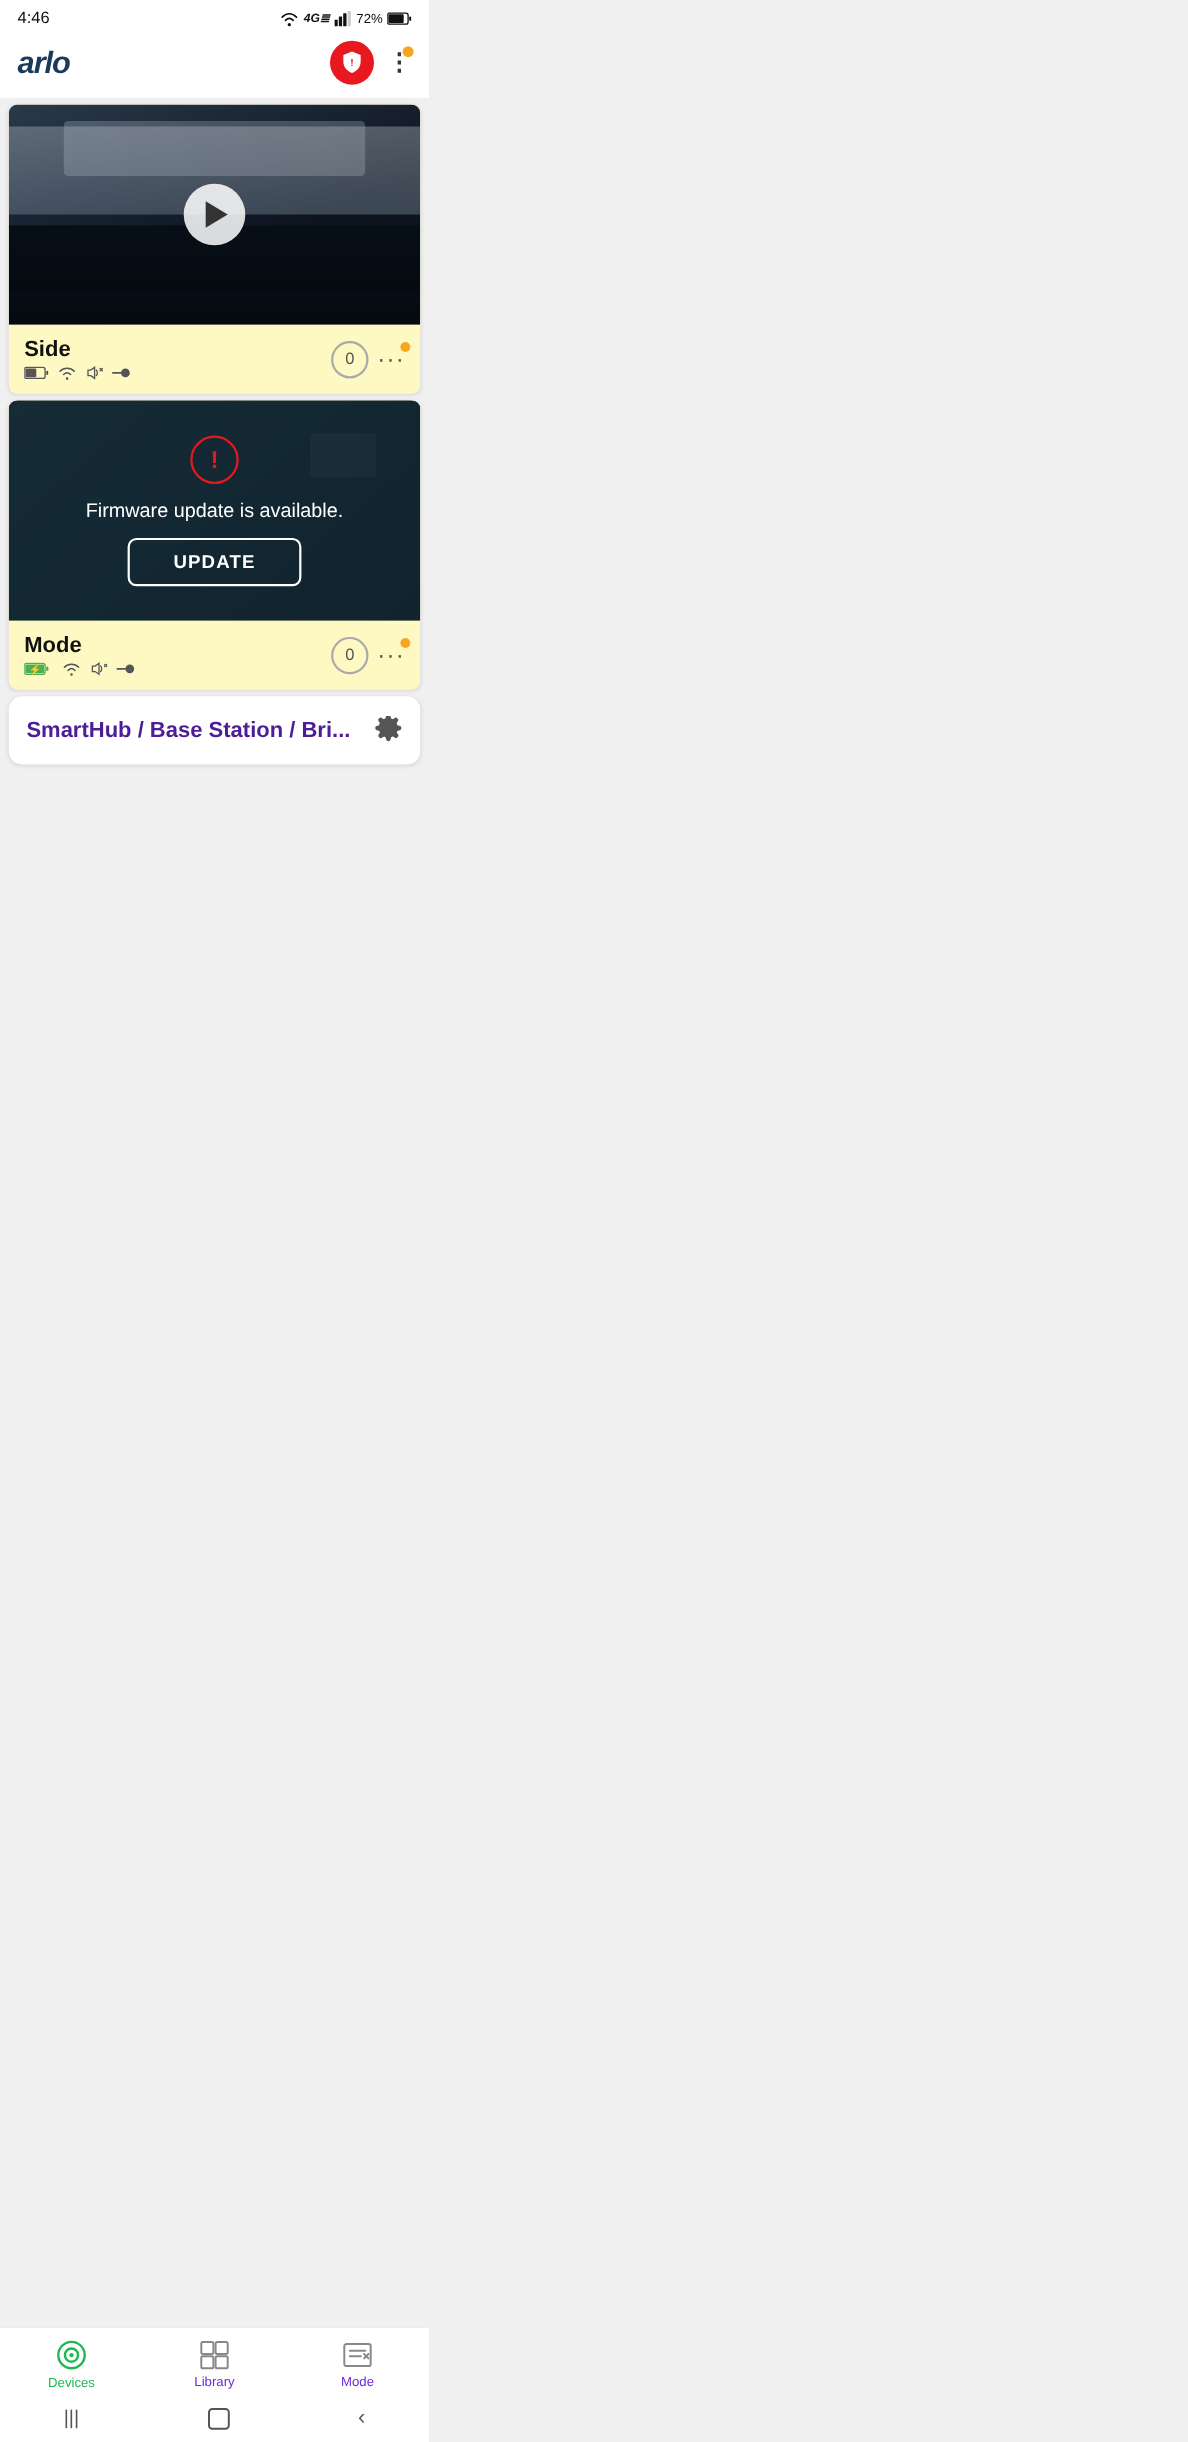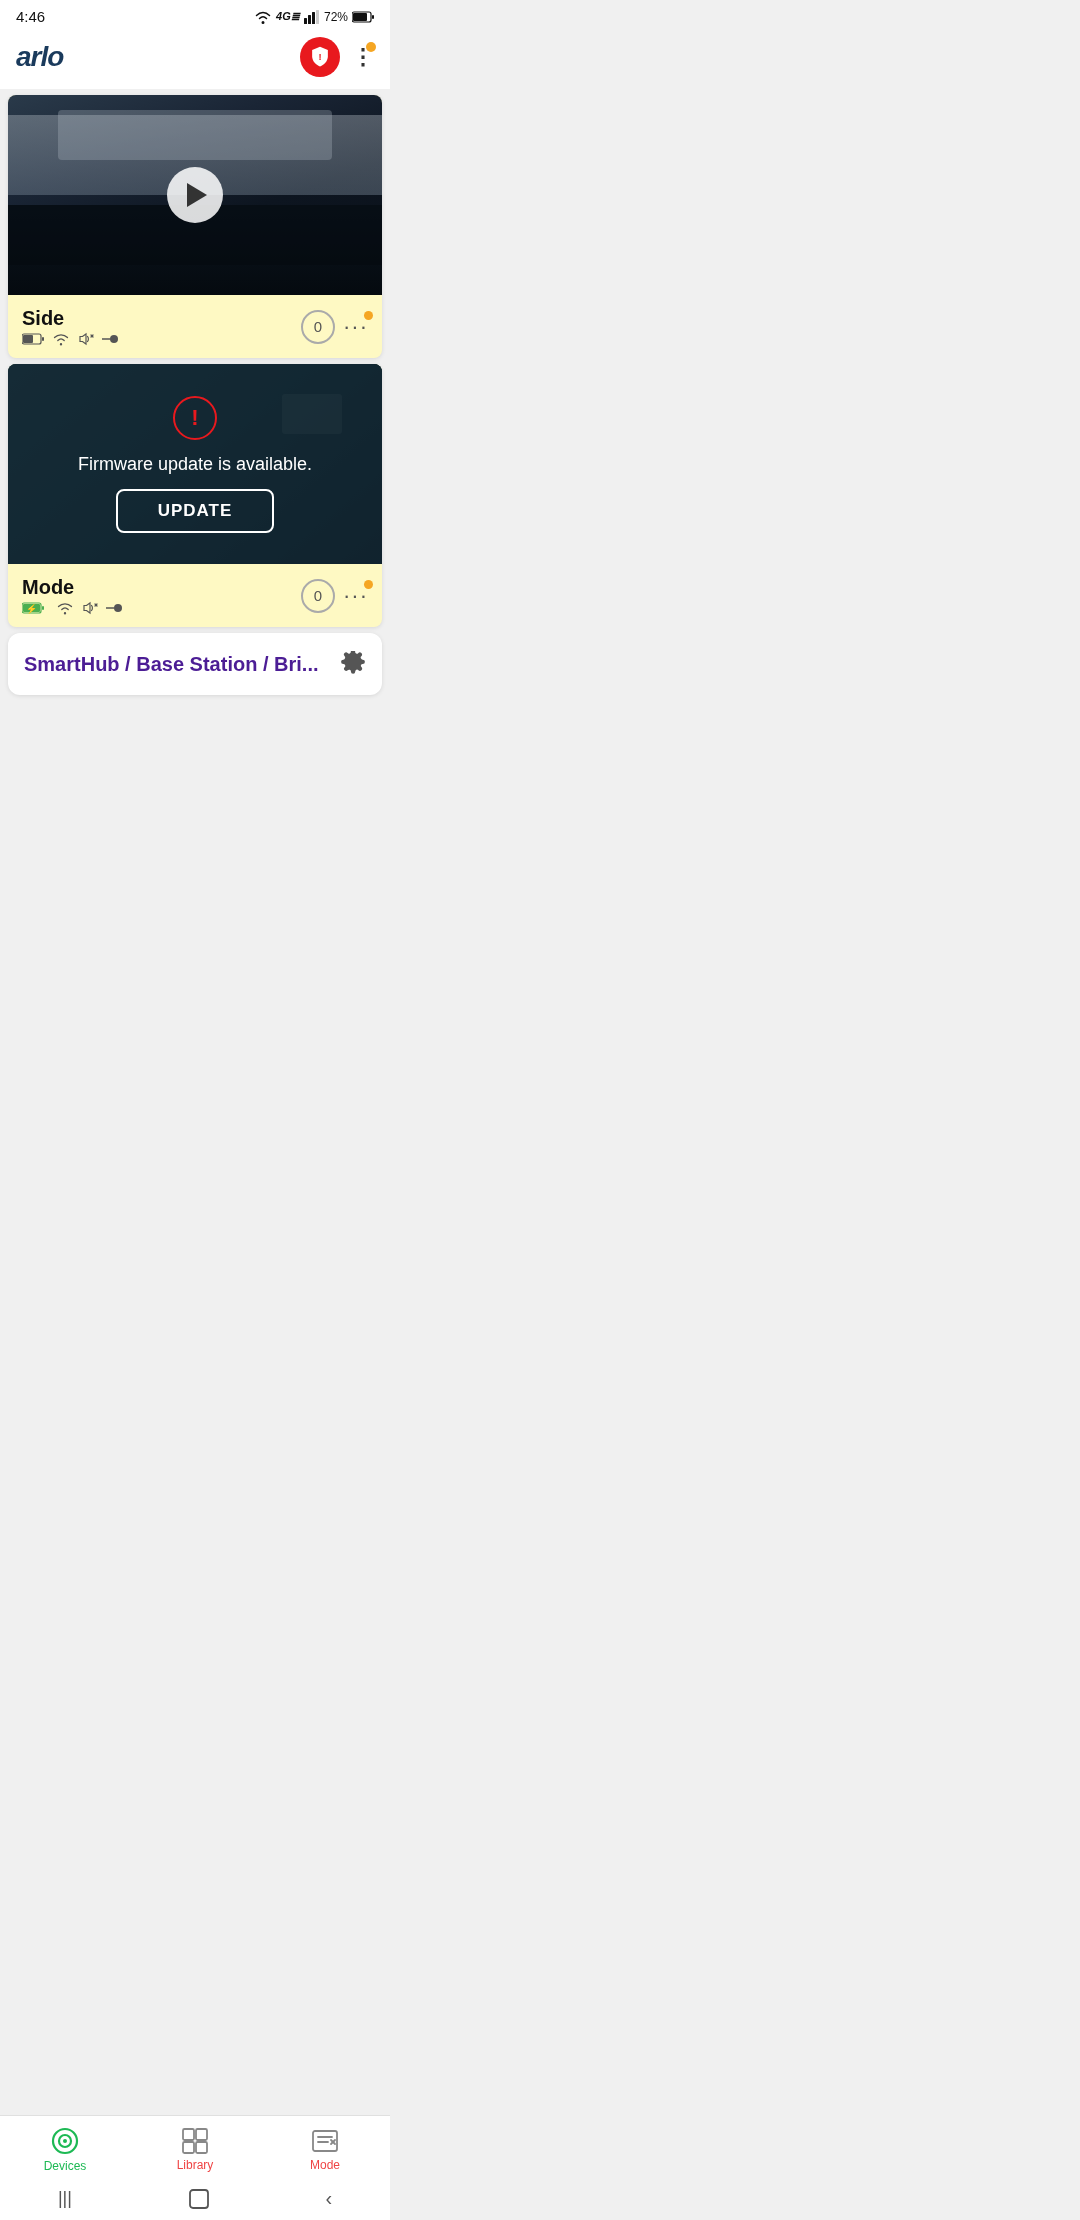--- a/index.html
+++ b/index.html
@@ -296,21 +296,21 @@
       gap: 3px;
       flex: 1;
     }
     .nav-tab-label {
       font-size: 12px;
     }
     .nav-tab.active .nav-tab-label {
       color: #1db954;
     }
     .nav-tab:not(.active) .nav-tab-label {
-      color: #ef4444;
+      color: #6d28d9;
     }
 
     
     .android-nav {
       display: flex;
       justify-content: space-around;
       align-items: center;
       padding: 8px 0 10px;
       background: #fff;
     }

